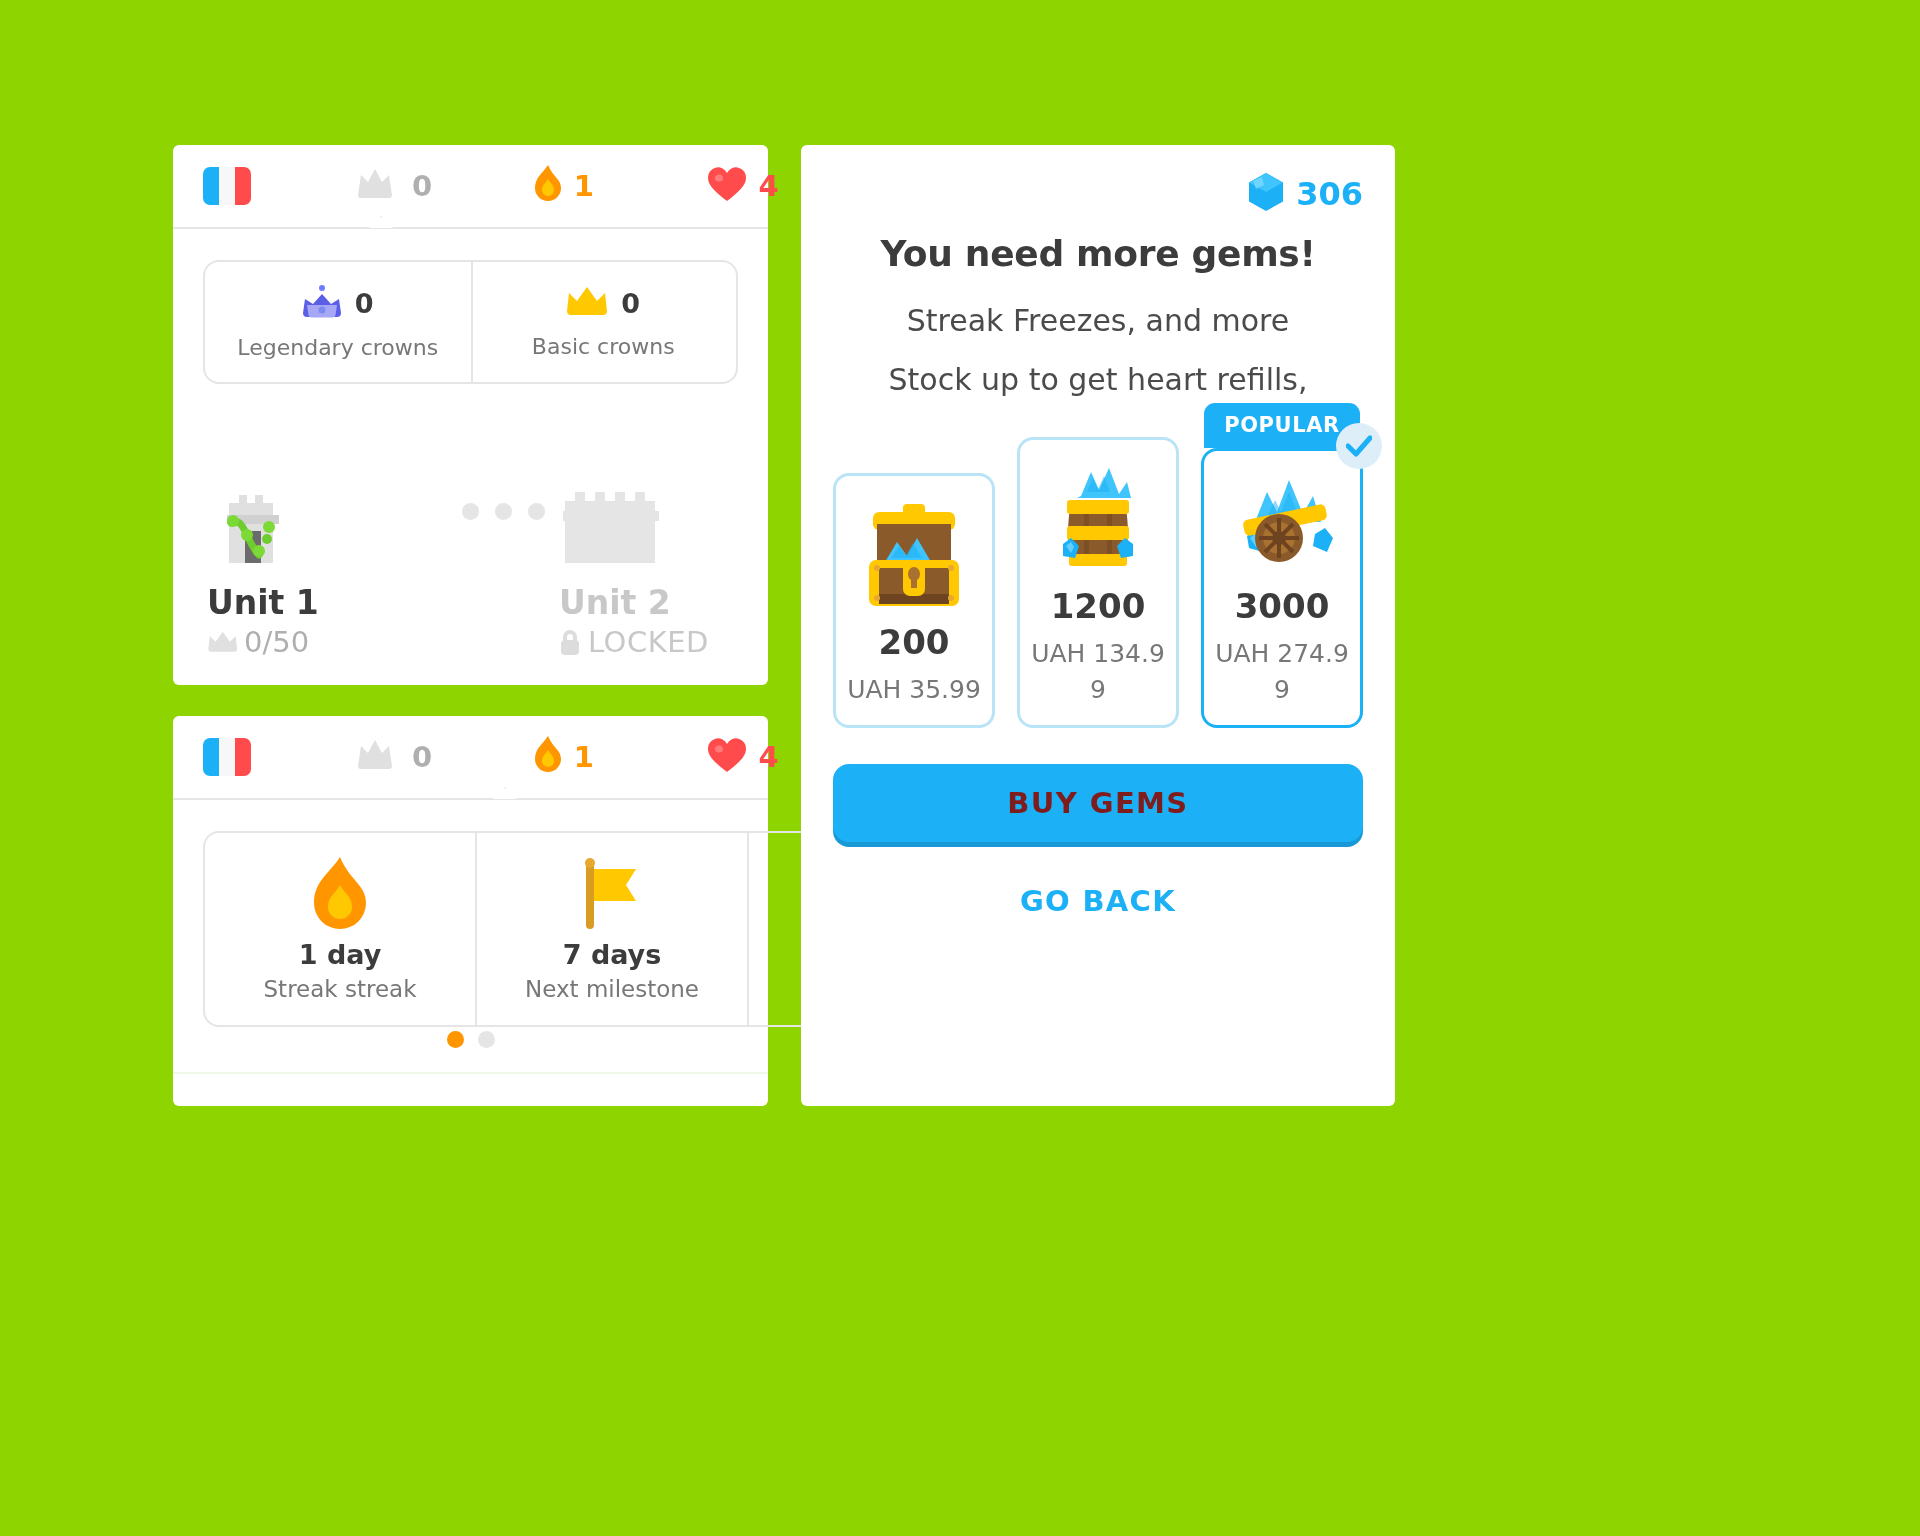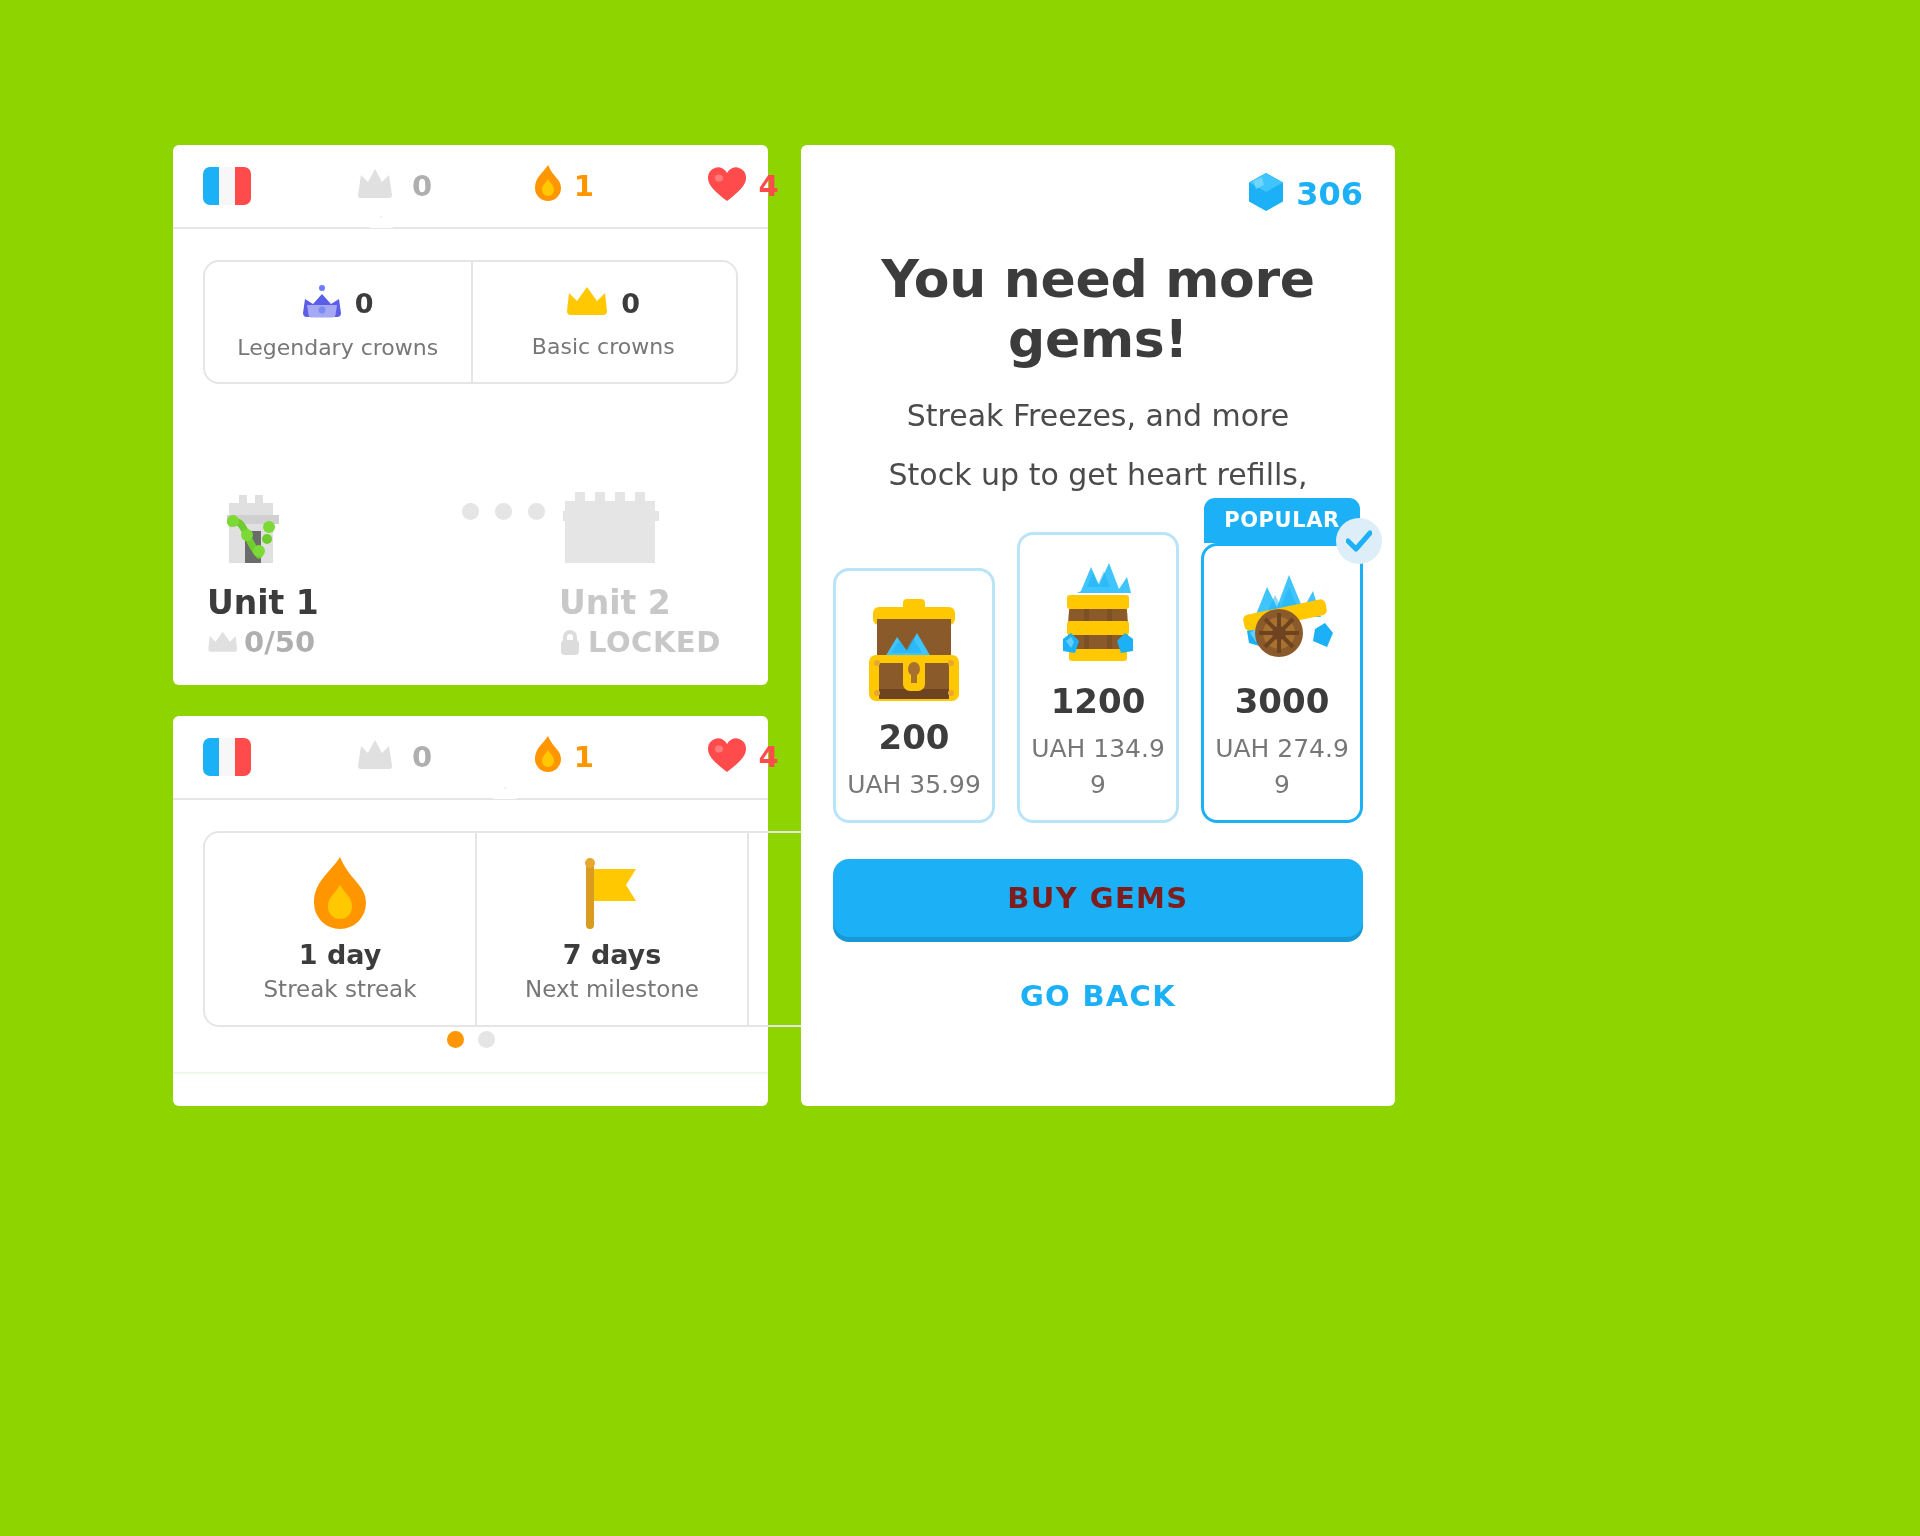--- a/index.html
+++ b/index.html
@@ -72,21 +72,21 @@
   .tile .topline { display: flex; align-items: center; gap: 13px; }
   .tile .val { font-size: 27px; font-weight: 700; color: #3C3C3C; }
   .tile .lbl { font-size: 22px; color: #777; margin-top: 10px; }
 
   
   .units { position: absolute; left: 0; right: 0; top: 332px; height: 200px; overflow: hidden; }
   .unit-track { display: flex; align-items: flex-start; padding-left: 34px; }
   .unit { width: 240px; flex-shrink: 0; text-align: left; }
   .unit .castle { height: 92px; display: flex; align-items: flex-end; }
   .unit .uname { font-size: 33px; font-weight: 700; margin-top: 14px; white-space: nowrap; }
-  .unit .usub { font-size: 29px; font-weight: 700; display: flex; align-items: center;
+  .unit .usub { font-size: 29px; font-weight: 400; display: flex; align-items: center;
                 gap: 7px; margin-top: 3px; white-space: nowrap; }
   .unit.active .uname { color: #3C3C3C; }
   .unit.active .usub  { color: #AFAFAF; }
   .unit.locked .uname { color: #C8C8C8; }
   .unit.locked .usub  { color: #C8C8C8; letter-spacing: .5px; }
   .dots3 { display: flex; gap: 16px; align-items: center; height: 92px;
            flex-shrink: 0; width: 112px; justify-content: center; padding-bottom: 24px; }
   .dots3 span { width: 17px; height: 17px; border-radius: 50%; background: #E5E5E5; }
 
   
@@ -113,22 +113,22 @@
   .pagedots span { width: 17px; height: 17px; border-radius: 50%; background: #E5E5E5; }
   .pagedots span.on { background: #FF9600; }
   .botline { position: absolute; left: 0; right: 0; bottom: 32px; height: 2px; background: #F1F7E8; }
 
   
   #card-gems { left: 801px; top: 145px; width: 594px; height: 961px; }
   .gem-counter { display: flex; align-items: center; justify-content: flex-end;
                  gap: 13px; padding: 28px 32px 0 0; }
   .gem-counter .n { font-size: 32px; font-weight: 700; color: #1CB0F6; }
 
-  .gem-title { text-align: center; font-size: 52px; font-weight: 700;
-               color: #3C3C3C; margin-top: 34px; letter-spacing: -.3px; }
+  .gem-title { text-align: center; font-size: 36px; font-weight: 700;
+               color: #3C3C3C; margin-top: 18px; letter-spacing: -.3px; }
   .gem-sub { text-align: center; font-size: 30px; color: #4B4B4B;
              line-height: 1.95; margin-top: 18px; padding: 0 40px; }
 
   .packs { display: flex; justify-content: center; align-items: flex-end;
            gap: 22px; margin-top: 28px; padding: 0 30px; position: relative; }
   .pack { width: 162px; border: 3px solid #B9E3F7; border-radius: 16px;
           background: #fff; padding: 18px 10px 16px; text-align: center;
           position: relative; }
   .pack.popular { border-color: #1CB0F6; padding-top: 0; overflow: visible; }
   .pop-tag {

